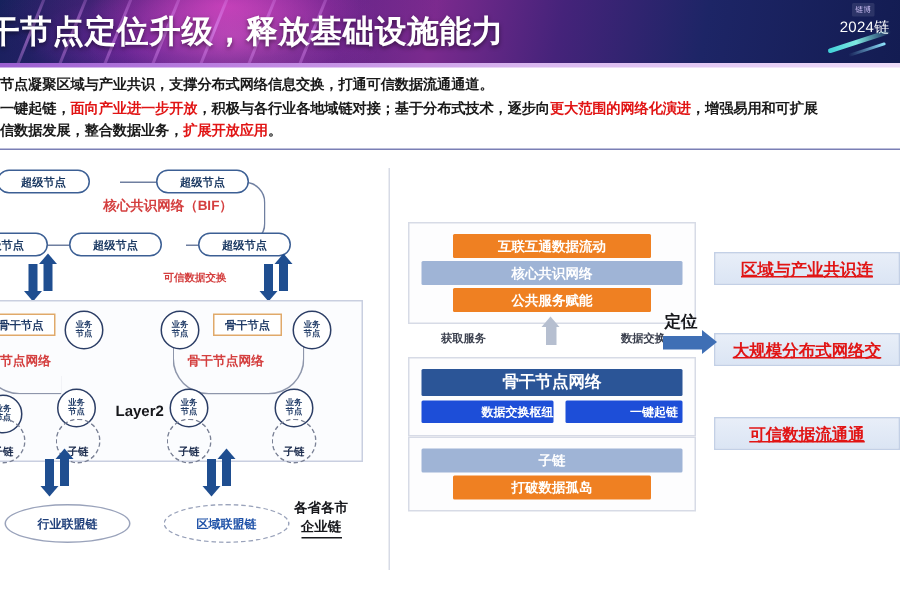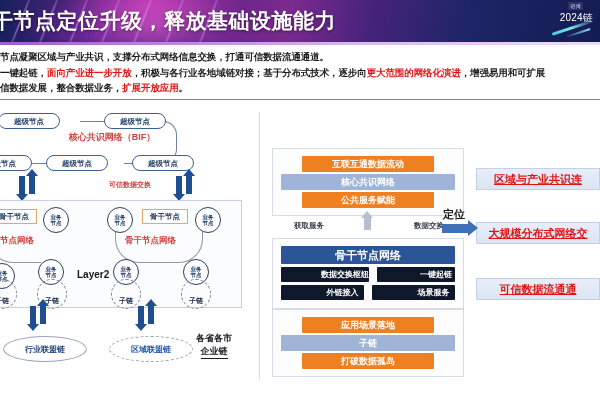--- a/index.html
+++ b/index.html
@@ -177,21 +177,21 @@
     margin: 2px auto; border-radius: 1px;
   }
   .band-orange { background: #ef8022; color: #ffffff; width: 132px; }
   .band-blue   { background: #9fb4d6; color: #ffffff; width: 100%; }
   .band-navy   { background: #2b5597; color: #ffffff; width: 100%; height: 18px; line-height: 18px; font-size: 11px; }
   .band-lblue  { background: #9fb4d6; color: #ffffff; width: 100%; }
 
   .half-row { display: flex; gap: 8px; margin: 3px 0; }
   .band-half {
     flex: 1; height: 15px; line-height: 15px; text-align: center;
-    font-size: 8px; font-weight: bold; background: #0f172a; color: #fff;
+    font-size: 8px; font-weight: bold; background: #1d4ed8; color: #fff;
     white-space: nowrap; border-radius: 1px; padding-left: 40px;
   }
 
   .connector {
     position: relative; width: 192px; height: 22px;
   }
   .conn-text-l, .conn-text-r {
     position: absolute; top: 5px; font-size: 7.5px; font-weight: bold; color: #3a3f4d; white-space: nowrap;
   }
   .conn-text-l { left: 22px; }
@@ -372,29 +372,24 @@
       <div class="conn-arrow up"></div>
       <div class="conn-text-r">数据交换</div>
     </div>
 
     <div class="mid-group">
       <div class="band band-navy">骨干节点网络</div>
       <div class="half-row">
         <div class="band-half">数据交换枢纽</div>
         <div class="band-half">一键起链</div>
       </div>
-      <div class="half-row">
-        <div class="band-half">外链接入</div>
-        <div class="band-half">场景服务</div>
-      </div>
     </div>
 
 
     <div class="mid-group">
-      <div class="band band-orange">应用场景落地</div>
       <div class="band band-lblue">子链</div>
       <div class="band band-orange">打破数据孤岛</div>
     </div>
   </div>
 
   <div class="right">
     <div class="rbox" style="top:56px;">
       <span>区域与产业共识连</span>
     </div>
     <div class="rbox" style="top:110px;">

